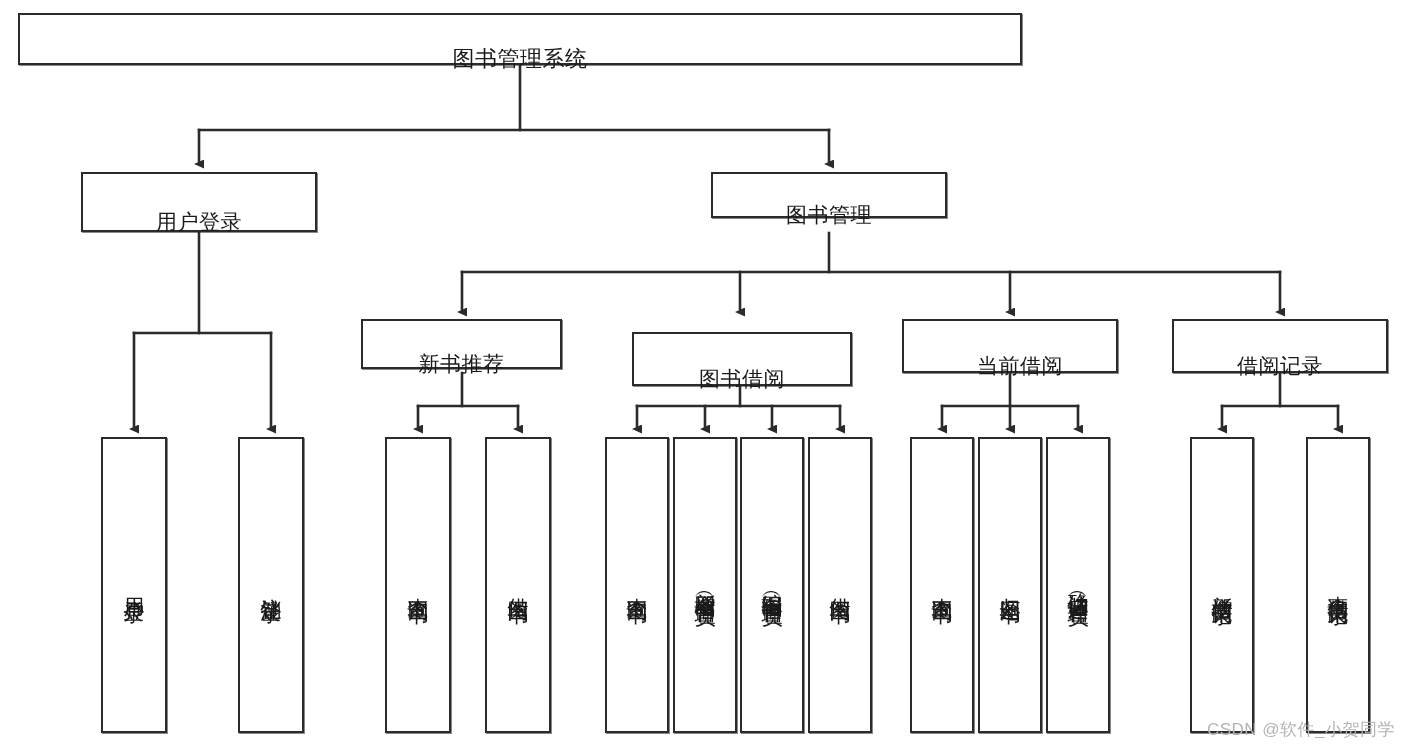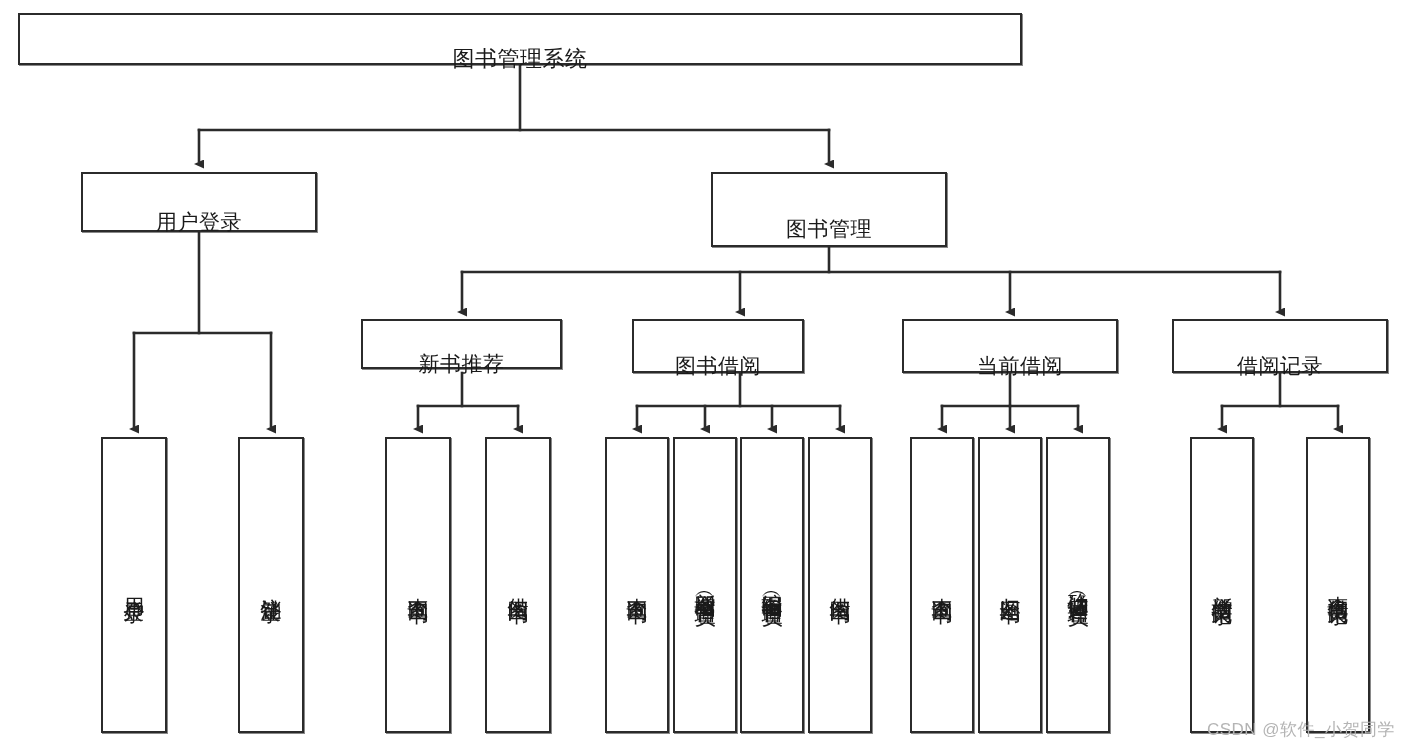--- a/index.html
+++ b/index.html
@@ -133,29 +133,29 @@
   </svg>
 
   <div class="node horizontal root" style="left:18px; top:13px; width:1004px; height:52px;">
     <span class="node-label">图书管理系统</span>
   </div>
 
   <div class="node horizontal" style="left:81px; top:172px; width:236px; height:60px;">
     <span class="node-label">用户登录</span>
   </div>
 
-  <div class="node horizontal" style="left:711px; top:172px; width:236px; height:75px;">
+  <div class="node horizontal" style="left:711px; top:172px; width:236px; height:46px;">
     <span class="node-label">图书管理</span>
   </div>
 
   <div class="node horizontal" style="left:361px; top:319px; width:201px; height:50px;">
     <span class="node-label">新书推荐</span>
   </div>
 
-  <div class="node horizontal" style="left:632px; top:319px; width:172px; height:54px;">
+  <div class="node horizontal" style="left:632px; top:332px; width:220px; height:54px;">
     <span class="node-label">图书借阅</span>
   </div>
 
   <div class="node horizontal" style="left:902px; top:319px; width:216px; height:54px;padding-left:20px;">
     <span class="node-label">当前借阅</span>
   </div>
 
   <div class="node horizontal" style="left:1172px; top:319px; width:216px; height:54px;">
     <span class="node-label">借阅记录</span>
   </div>

